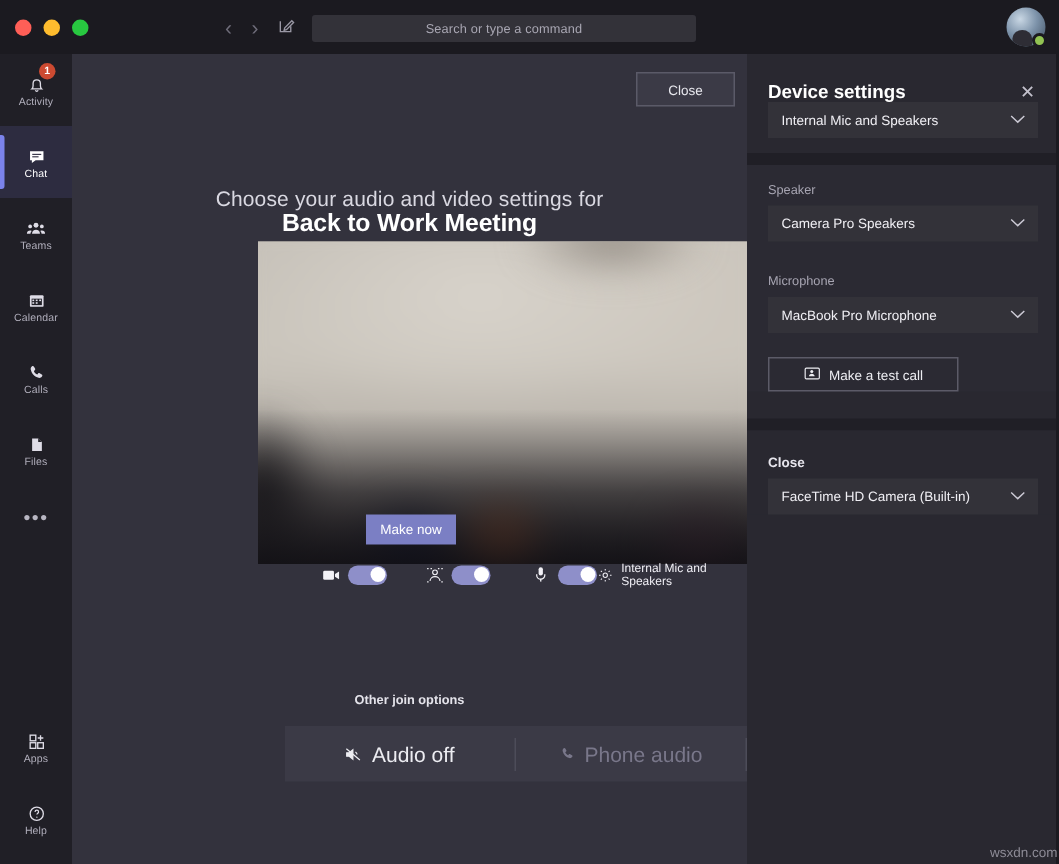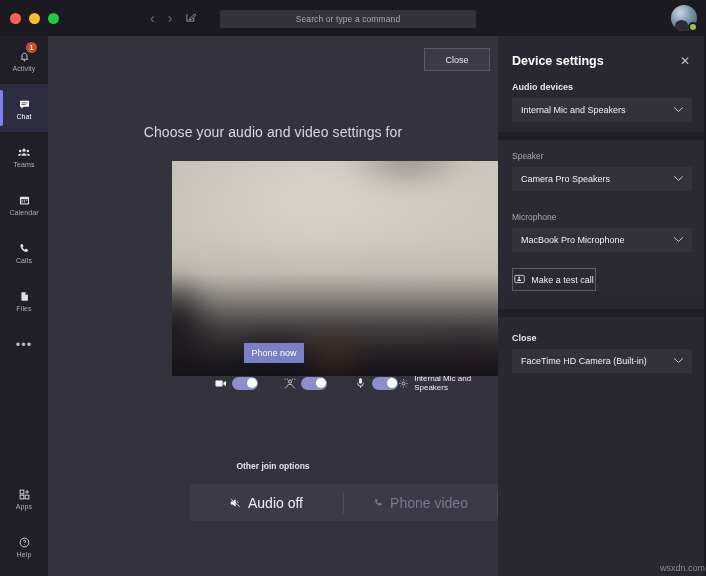--- a/index.html
+++ b/index.html
@@ -26,21 +26,21 @@
   .light { width: 11px; height: 11px; border-radius: 50%; }
   .l-red { background: #ff5f57; }
   .l-yellow { background: #febc2e; }
   .l-green { background: #28c840; }
 
   .navicons { display: flex; align-items: center; gap: 13px; color: #9a98a5; }
   .navicons .gl { font-size: 14px; line-height: 1; }
   .navicons .gl.dim { color: #6e6c79; }
 
   .searchbar {
-    position: absolute; left: 220px; top: 10px;
+    position: absolute; left: 208px; top: 10px;
     width: 256px; height: 18px;
     background: #333239;
     border-radius: 2px;
     display: flex; align-items: center; justify-content: center;
   }
   .searchbar .ph { color: #a9a7b3; font-size: 8.5px; letter-spacing: .1px; }
 
   .avatar-wrap {
     position: absolute; right: 9px; top: 5px;
     width: 26px; height: 26px;
@@ -214,21 +214,21 @@
     height: 24px;
     background: #333239;
     display: flex; align-items: center; justify-content: space-between;
     padding: 0 8px 0 9px;
     cursor: pointer;
   }
   .p-select .sel-val { color: #f0eff4; font-size: 9px; }
   .p-select .chev { color: #cbc9d4; font-size: 8px; }
   .testcall {
     margin: 16px 0 18px 14px;
-    width: 84px; height: 23px;
+    width: 127px; height: 23px;
     border: 1px solid #5c5b68;
     background: transparent;
     color: #ededf2; font-size: 9px;
     display: flex; align-items: center; justify-content: center; gap: 6px;
     cursor: pointer;
   }
   .testcall .tc-icon { font-size: 9px; }
 
   .watermark {
     position: absolute; right: 1px; bottom: 3px;
@@ -370,28 +370,29 @@
         <span class="ri-label">Help</span>
       </div>
     </div>
   </div>
 
   <div class="stage">
 
     <div class="close-btn">Close</div>
 
     <div class="sub">Choose your audio and video settings for</div>
+    <div class="mtitle">Back to Work Meeting</div>
 
     <div class="preview">
       <div class="pv-layer pv-a"></div>
       <div class="pv-layer pv-b"></div>
       <div class="pv-shade"></div>
     </div>
 
-    <div class="joinnow">Phone now</div>
+    <div class="joinnow">Make now</div>
 
     <div class="ctrlbar">
       <div class="ctrl-group" style="margin-left:42px">
         <span class="ctrl-icon">
           <svg width="12" height="9" viewBox="0 0 16 11" fill="#f2f1f6">
             <rect x="0.6" y="1.4" width="9.6" height="8.2" rx="1.3"></rect>
             <path d="M11.1 4.3l3.6-2.2v7l-3.6-2.2z"></path>
           </svg>
         </span>
         <div class="toggle">
@@ -449,35 +450,34 @@
         </span>
         <span>Audio off</span>
       </div>
       <div class="jo-sep"></div>
       <div class="jo disabled">
         <span class="jo-icon">
           <svg width="11" height="11" viewBox="0 0 16 16" fill="#79778a">
             <path d="M4.1 2.6c.6-.4 1.2-.2 1.5.3l1 1.7c.3.5.2 1-.2 1.3l-.8.6c.5 1.3 1.6 2.4 2.9 2.9l.6-.8c.3-.4.8-.5 1.3-.2l1.7 1c.5.3.7.9.3 1.5-.6 1-1.8 1.6-2.9 1.3C6.4 11.5 4 9 3.1 5.6c-.3-1.1.2-2.4 1-3z"></path>
           </svg>
         </span>
-        <span>Phone video</span>
+        <span>Phone audio</span>
       </div>
       <div class="jo-sep"></div>
     </div>
   </div>
 
   <div class="panel">
 
     <div class="p-sec">
       <div class="p-head">
         <span class="p-title">Device settings</span>
         <span class="p-close">✕</span>
       </div>
 
-      <div class="p-label">Audio devices</div>
       <div class="p-select">
         <span class="sel-val">Internal Mic and Speakers</span>
         <span class="chev">
           <svg width="11" height="7" viewBox="0 0 12 8" fill="none" stroke="#cbc9d4" stroke-width="1.1">
               <path d="M1 1.5L6 6.2l5-4.7"></path>
             </svg>
         </span>
       </div>
     </div>
 

